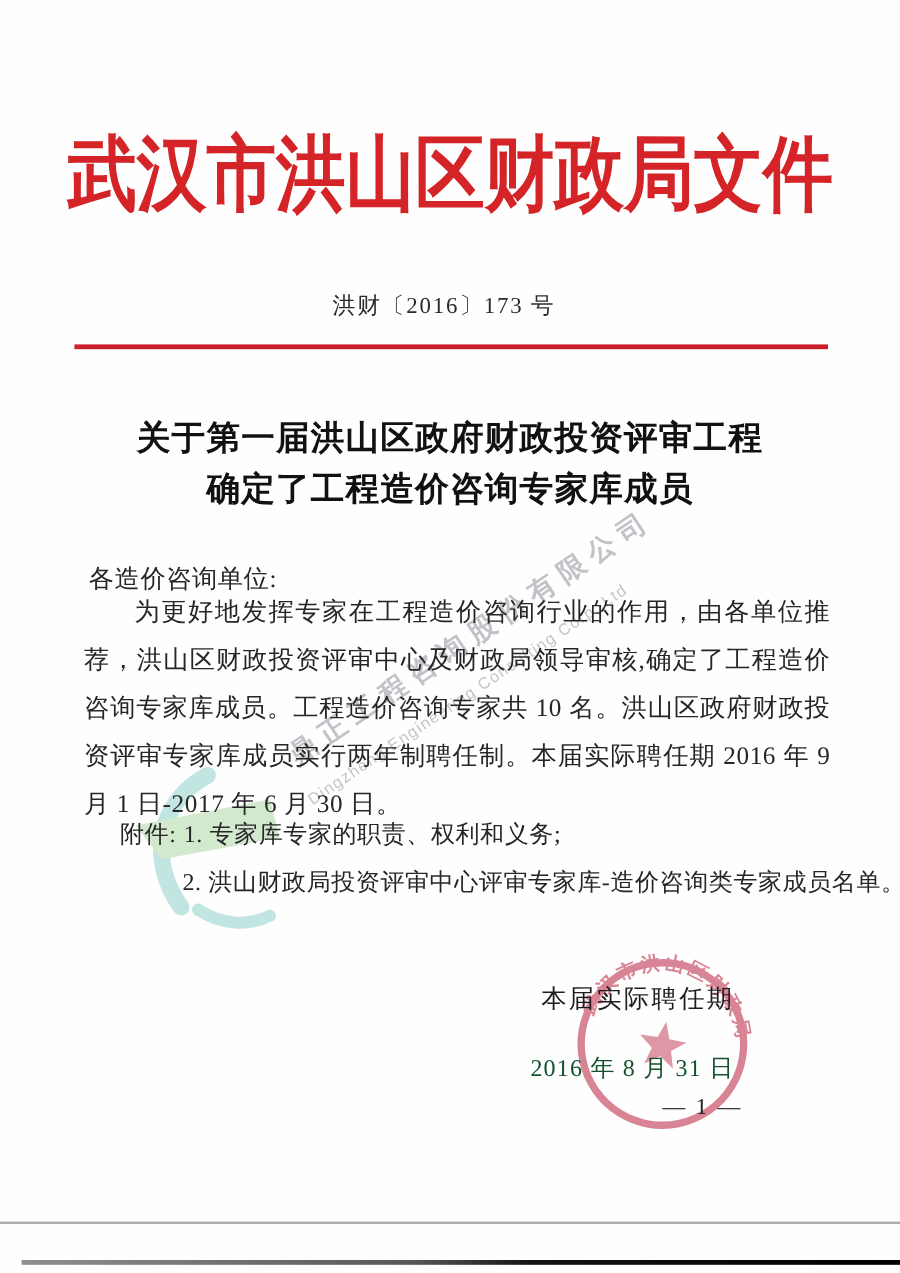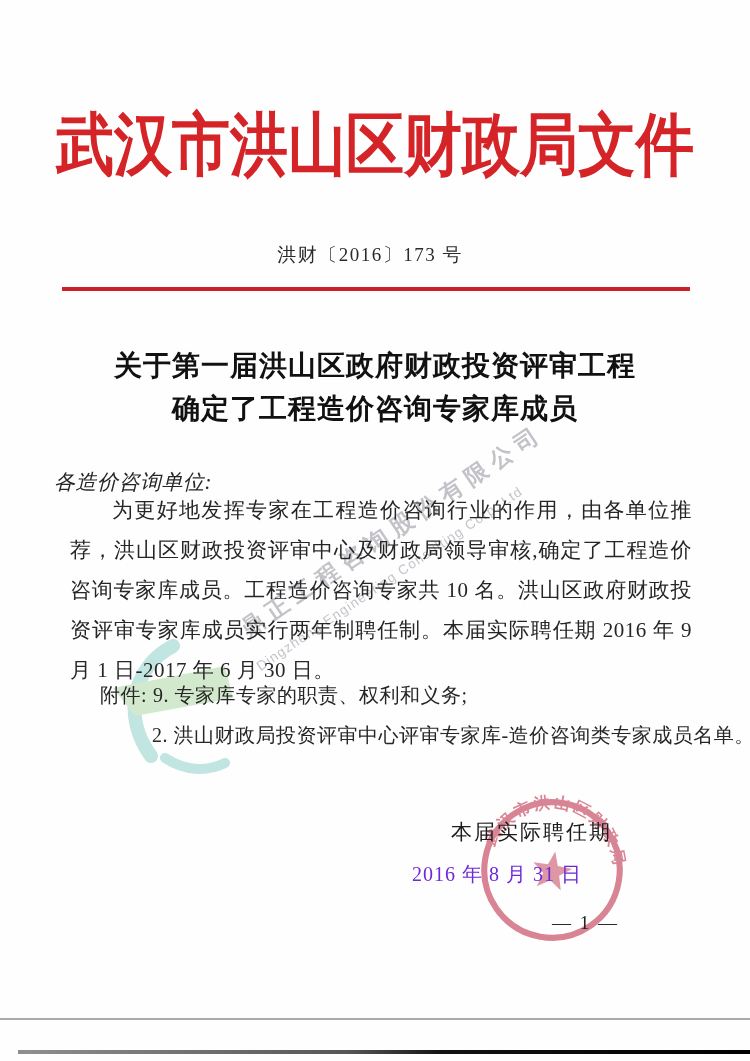--- a/index.html
+++ b/index.html
@@ -36,37 +36,37 @@
     position:absolute;top:287px;left:62px;width:628px;height:4px;
     background:#cc1f2c;
   }
   
   .doc-title{
     position:absolute;top:344px;left:0;width:750px;text-align:center;
     font-size:28px;font-weight:bold;color:#111;line-height:43px;letter-spacing:1px;
   }
   
   .salutation{
-    position:absolute;top:468px;left:54px;font-size:21px;letter-spacing:.5px;font-style:italic;
+    position:absolute;top:468px;left:74px;font-size:21px;letter-spacing:.5px;
   }
   .para{
     position:absolute;top:486px;left:66px;width:622px;margin:4px;
     font-size:21px;line-height:40px;letter-spacing:.5px;
     text-indent:2em;text-align:justify;word-break:break-all;
   }
   .att-line{position:absolute;font-size:20px;letter-spacing:.5px;white-space:nowrap;}
   .att-1{top:682px;left:100px;}
   .att-2{top:722px;left:152px;}
   .att-label{margin-right:6px;margin-top:16px;}
   
   .signature{
     position:absolute;top:818px;right:138px;width:230px;text-align:right;z-index:3;
   }
   .sig-agency{font-size:21px;letter-spacing:2px;color:#1d1d1d;}
-  .sig-date{margin-top:15px;font-size:20px;letter-spacing:1px;color:#6d28d9;text-align:center;}
+  .sig-date{margin-top:31px;font-size:20px;letter-spacing:1px;color:#14532d;}
   .page-number{
     position:absolute;top:912px;left:552px;font-size:19px;letter-spacing:2px;color:#222;z-index:3;
   }
   
   .seal{
     position:absolute;left:476px;top:791px;z-index:2;
     opacity:.62;mix-blend-mode:multiply;
     transform:rotate(10deg);
   }
   
@@ -101,21 +101,21 @@
 
   <div class="doc-title">
     <div>关于第一届洪山区政府财政投资评审工程</div>
     <div>确定了工程造价咨询专家库成员</div>
   </div>
 
   <div class="salutation">各造价咨询单位:</div>
   <p class="para">为更好地发挥专家在工程造价咨询行业的作用，由各单位推荐，洪山区财政投资评审中心及财政局领导审核,确定了工程造价咨询专家库成员。工程造价咨询专家共 10 名。洪山区政府财政投资评审专家库成员实行两年制聘任制。本届实际聘任期 2016 年 9 月 1 日-2017 年 6 月 30 日。</p>
 
   <div class="att-line att-1">
-    <span class="att-label">附件:</span><span>9. 专家库专家的职责、权利和义务;</span>
+    <span class="att-label">附件:</span><span>1. 专家库专家的职责、权利和义务;</span>
   </div>
   <div class="att-line att-2">
     <span>2. 洪山财政局投资评审中心评审专家库-造价咨询类专家成员名单。</span>
   </div>
 
   <div class="signature">
     <div class="sig-agency">本届实际聘任期</div>
     <div class="sig-date">2016 年 8 月 31 日</div>
   </div>
 

